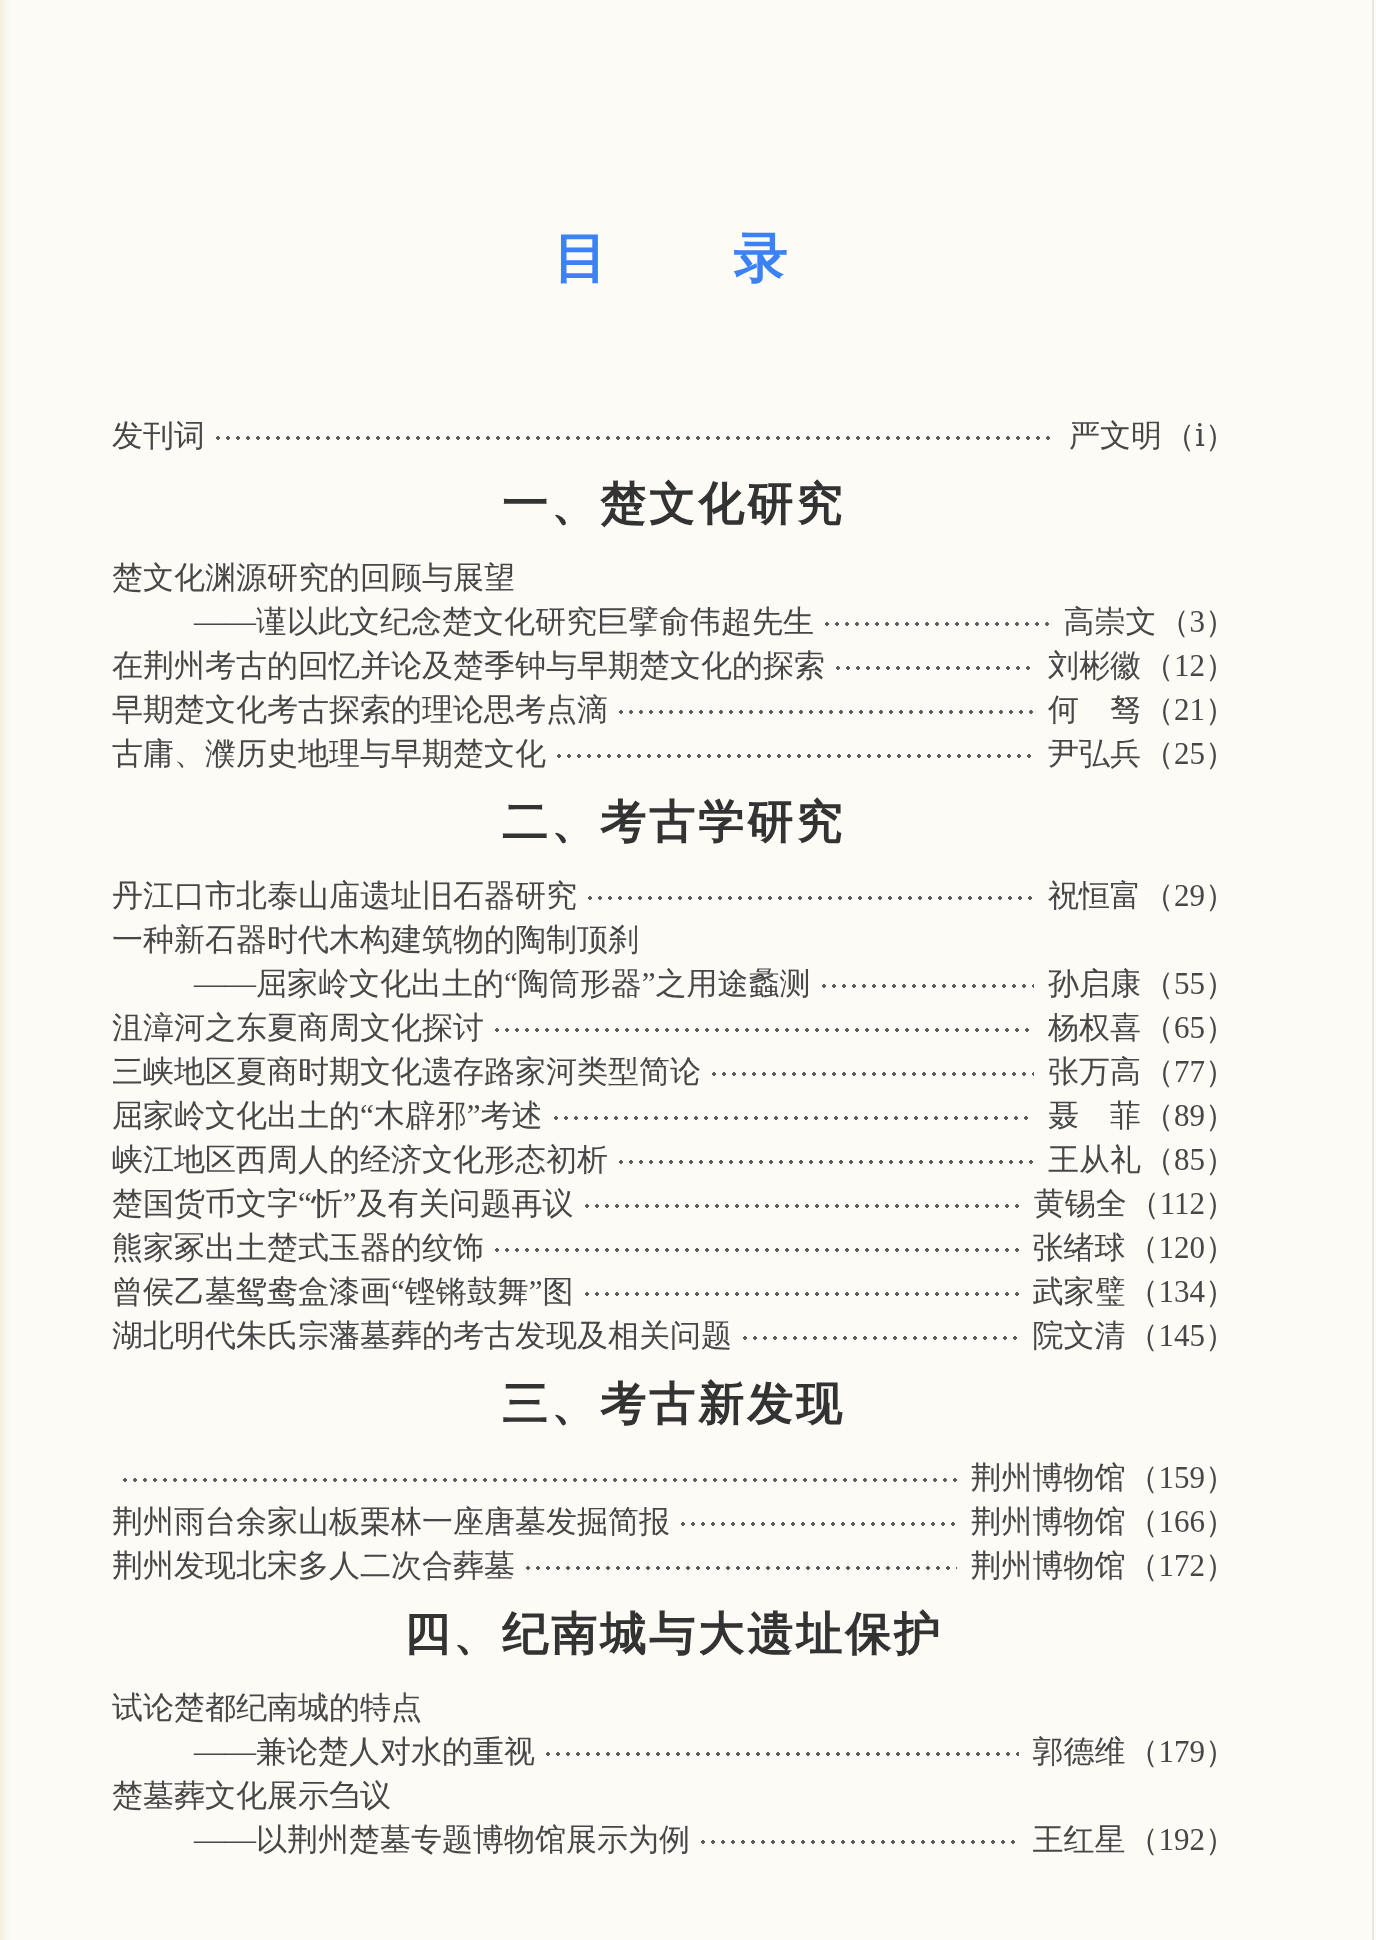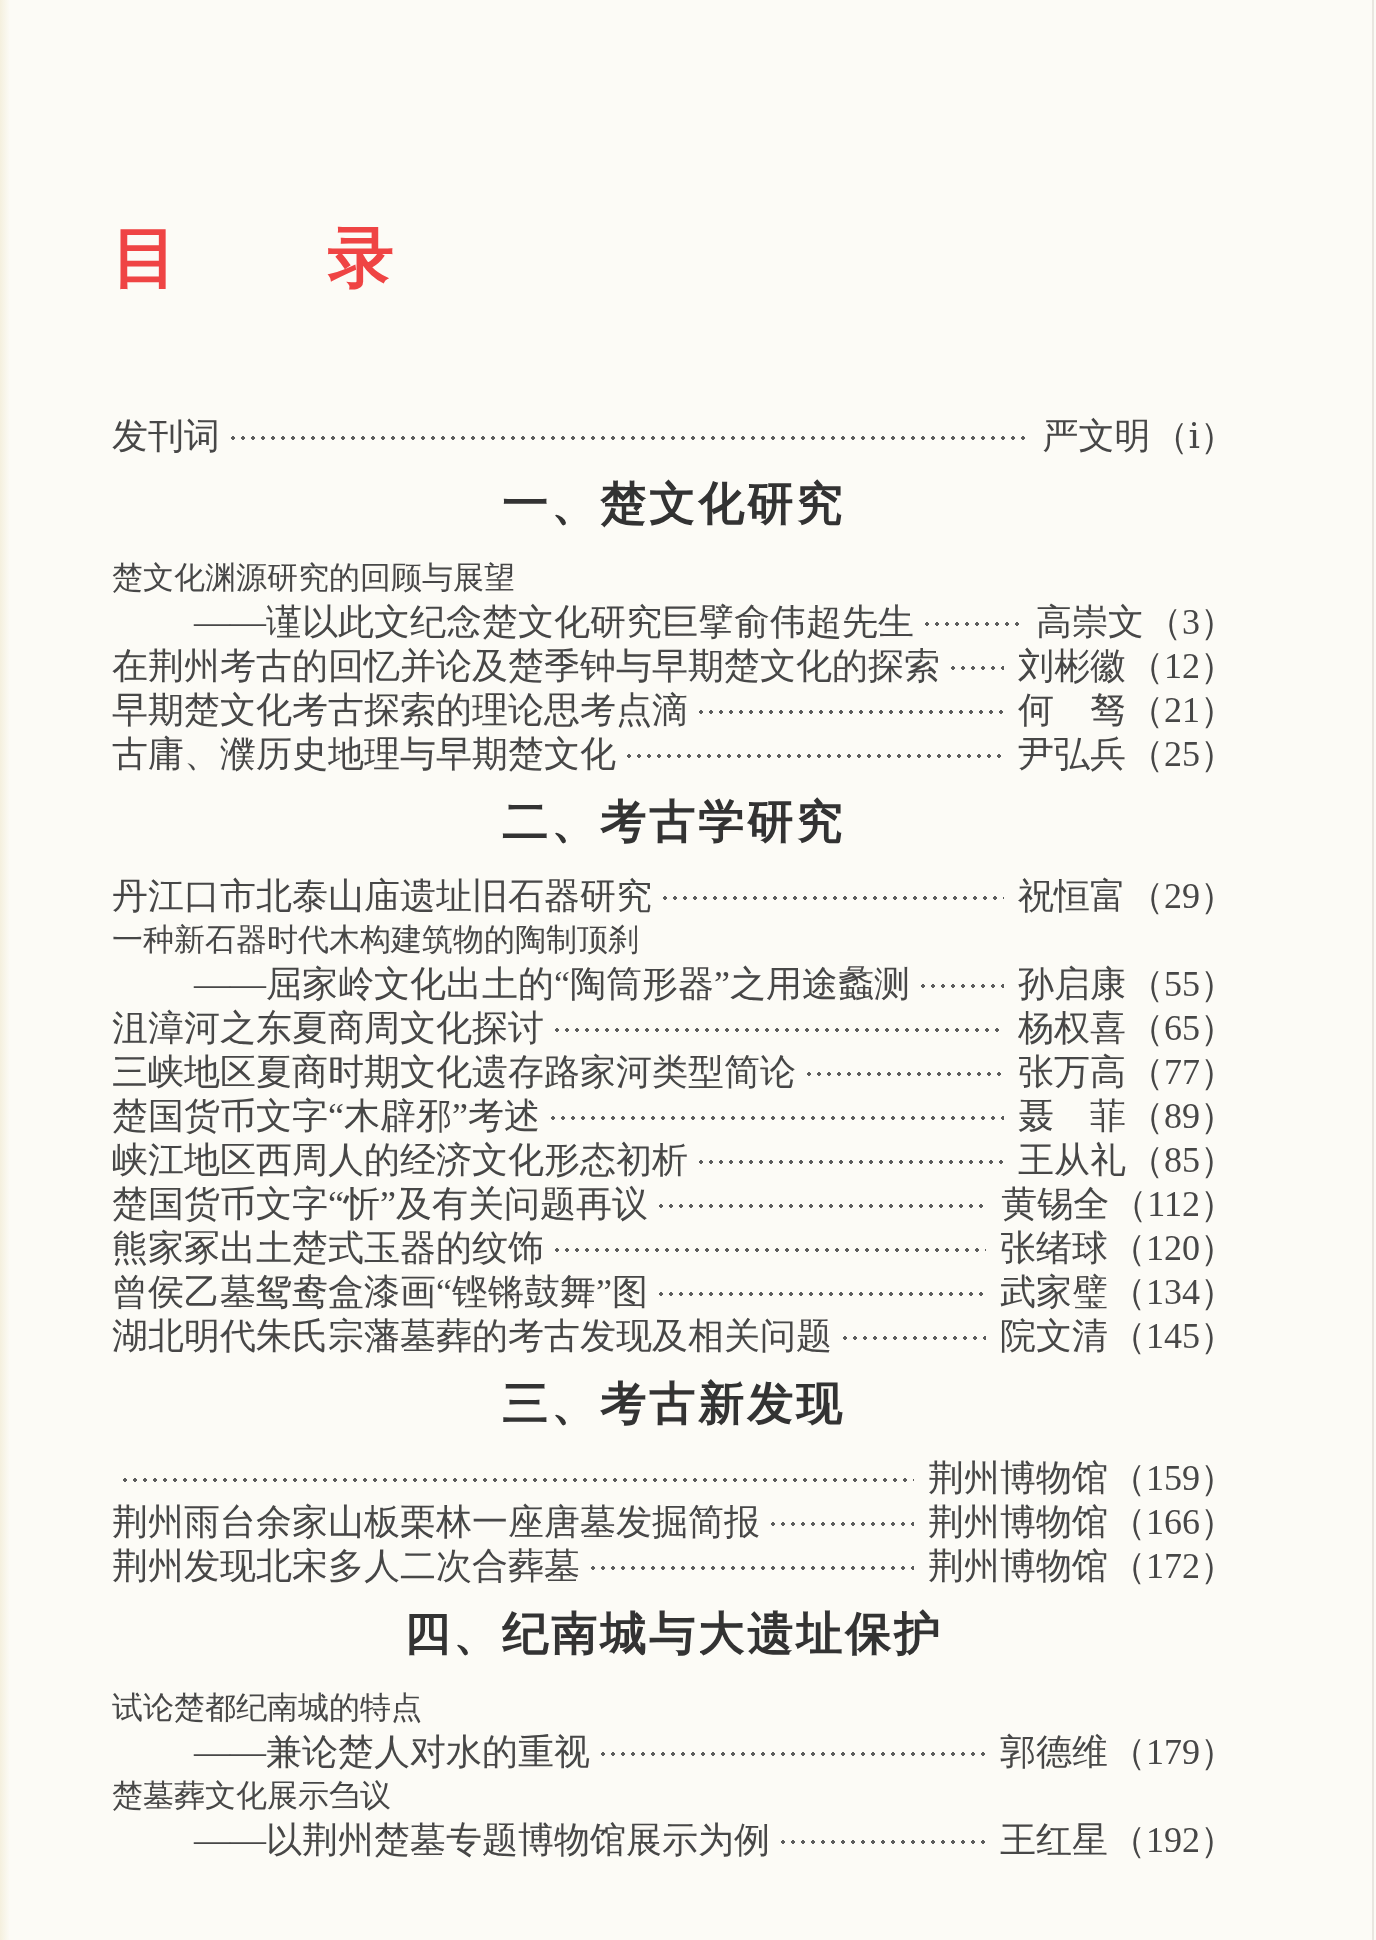--- a/index.html
+++ b/index.html
@@ -23,32 +23,32 @@
   }
   .page {
     position: absolute;
     left: 112px;
     right: 140px;
     top: 0;
     color: #474747;
   }
   h1.title {
     margin: 230px 0 0 0;
-    text-align: left;
-    font-size: 66px;
+    text-align: center;
+    font-size: 54px;
     line-height: 56px;
     font-weight: 700;
     letter-spacing: 6px;
-    color: #ef4444;
+    color: #3b82f6;
   }
   .row {
     display: flex;
     align-items: center;
     height: 44px;
-    font-size: 36px;
+    font-size: 31px;
     white-space: nowrap;
   }
   .row.foreword { margin-top: 128px; }
   .row .t { flex: 0 0 auto; }
   .dots {
     flex: 1 1 auto;
     align-self: center;
     height: 10px;
     margin: 4px 8px 0 8px;
     background-image: radial-gradient(circle, #5d5d5d 1.7px, rgba(0,0,0,0) 1.9px);
@@ -178,21 +178,21 @@
       <span class="t">三峡地区夏商时期文化遗存路家河类型简论</span>
       <span class="dots"></span>
       <span class="author">张万高</span>
       <span class="pageno">（77）</span>
     </div>
   </div>
 
   <div class="entry">
 
     <div class="row main">
-      <span class="t">楚国货币文字“木辟邪”考述</span>
+      <span class="t">屈家岭文化出土的“木辟邪”考述</span>
       <span class="dots"></span>
       <span class="author">聂　菲</span>
       <span class="pageno">（89）</span>
     </div>
   </div>
 
   <div class="entry">
 
     <div class="row main">
       <span class="t">峡江地区西周人的经济文化形态初析</span>

